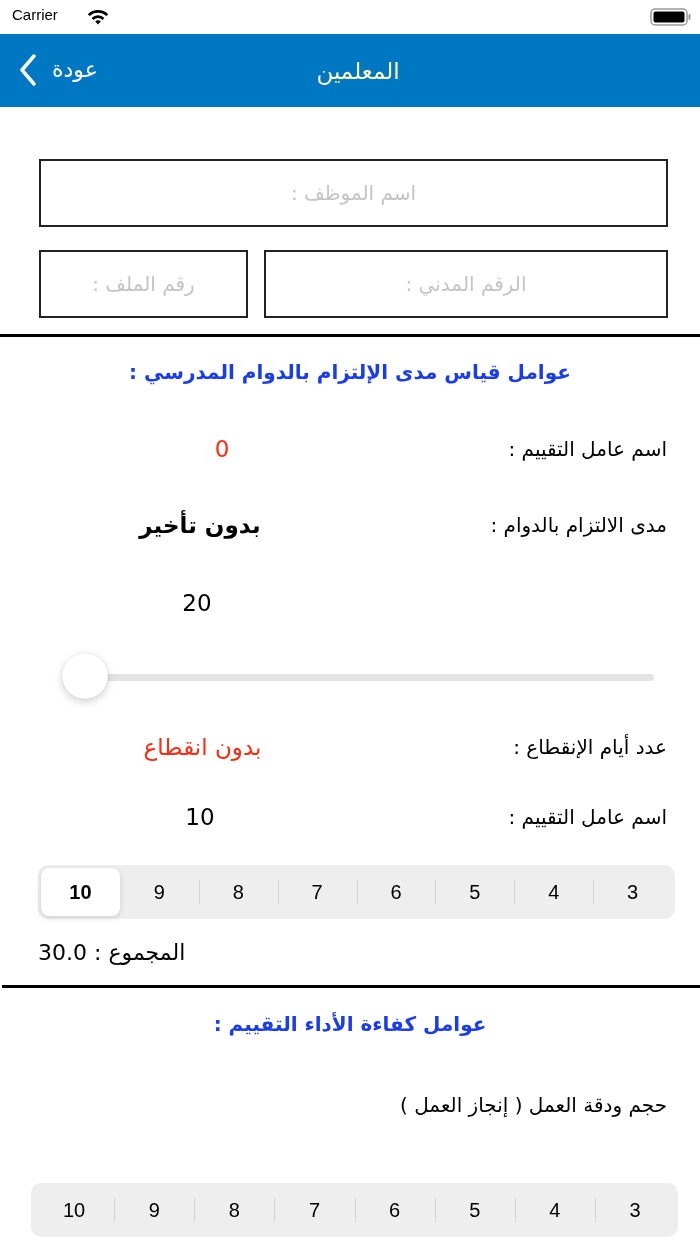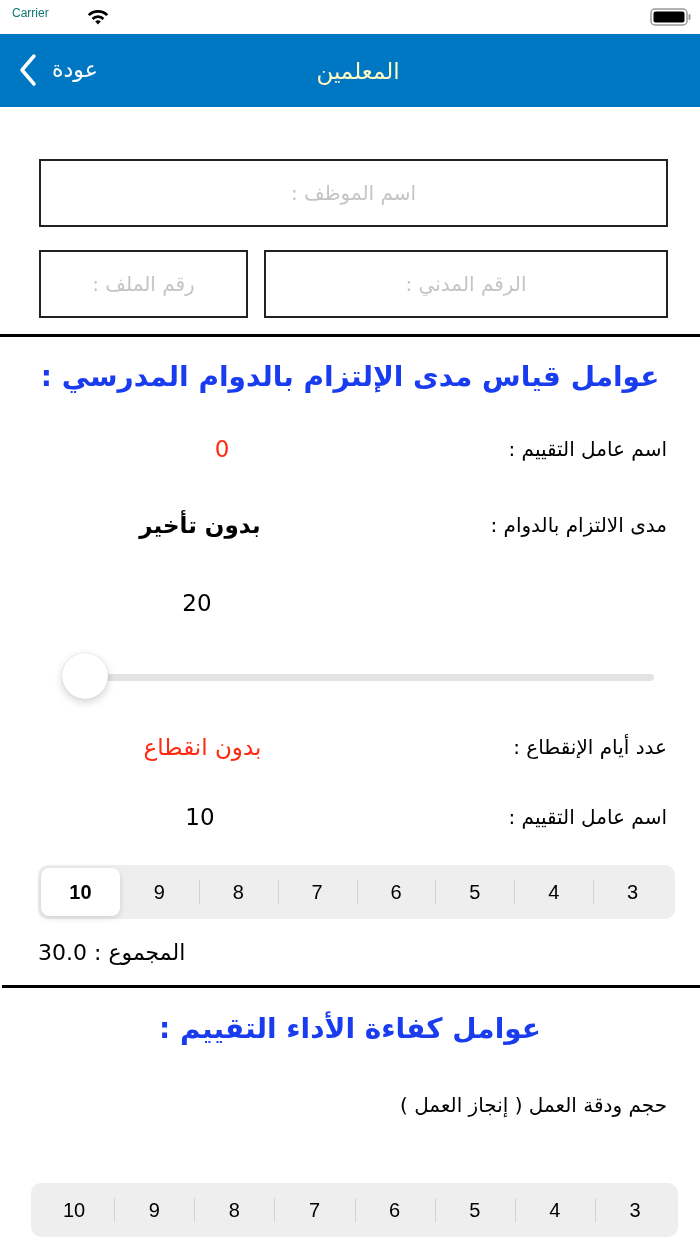--- a/index.html
+++ b/index.html
@@ -11,21 +11,21 @@
     }
     .screen { position: relative; width: 700px; height: 1244px; }
 
     
     .status-bar {
       position: absolute; left: 0; top: 0; width: 700px; height: 34px;
       background: #ffffff;
     }
     .status-carrier {
       position: absolute; left: 12px; top: 6px;
-      font-family: "Liberation Sans", sans-serif; font-size: 12px; color: #0f766e;
+      font-family: "Liberation Sans", sans-serif; font-size: 15px; color: #000000;
     }
     .status-wifi { position: absolute; left: 86px; top: 7px; width: 24px; height: 19px; }
     .status-time {
       position: absolute; left: 0; right: 0; top: 6px; text-align: center;
       font-family: "Liberation Sans", sans-serif; font-size: 19px; font-weight: bold; color: #000;
     }
     .status-battery { position: absolute; left: 650px; top: 8px; width: 42px; height: 18px; }
 
     
     .nav-bar {
@@ -58,21 +58,21 @@
     }
     .input-box input::placeholder { color: #c4c4c6; }
 
     .divider {
       position: absolute; height: 3px; background: #000;
     }
 
     .section-heading {
       position: absolute; left: 0; width: 700px; text-align: center;
       direction: rtl;
-      font-size: 28px; font-weight: bold; color: #1a3cf0;
+      font-size: 20px; font-weight: bold; color: #1a3cf0;
     }
 
     .row-label {
       position: absolute; right: 33px; direction: rtl;
       font-size: 20px; color: #000; text-align: center;
     }
     .row-value {
       position: absolute; direction: rtl; text-align: center;
       font-size: 23px; color: #000;
     }

